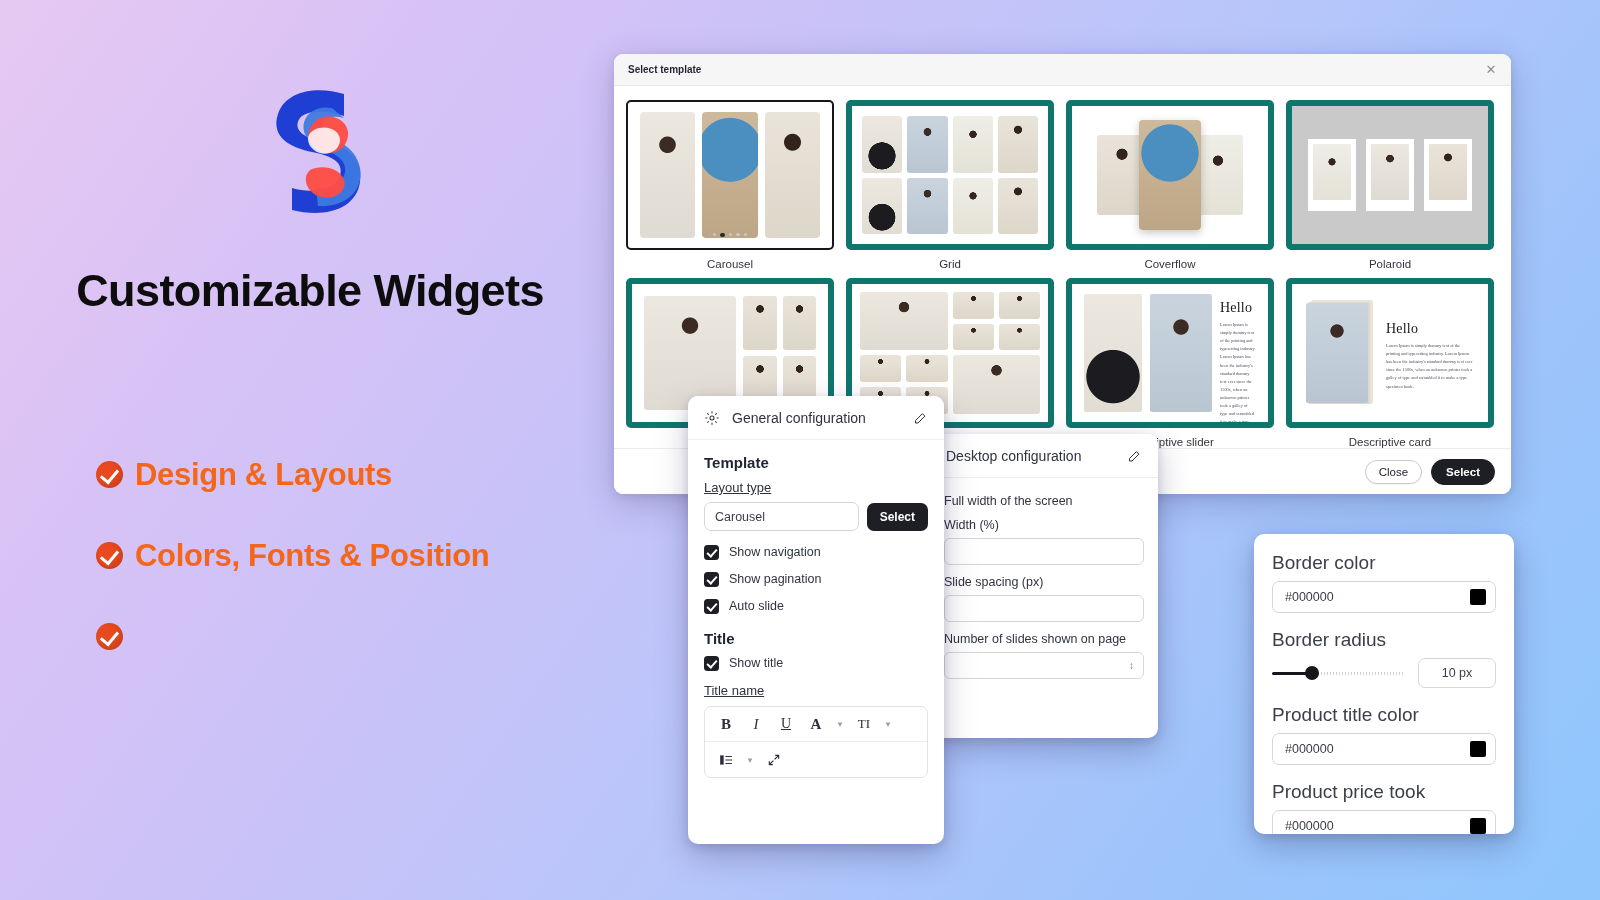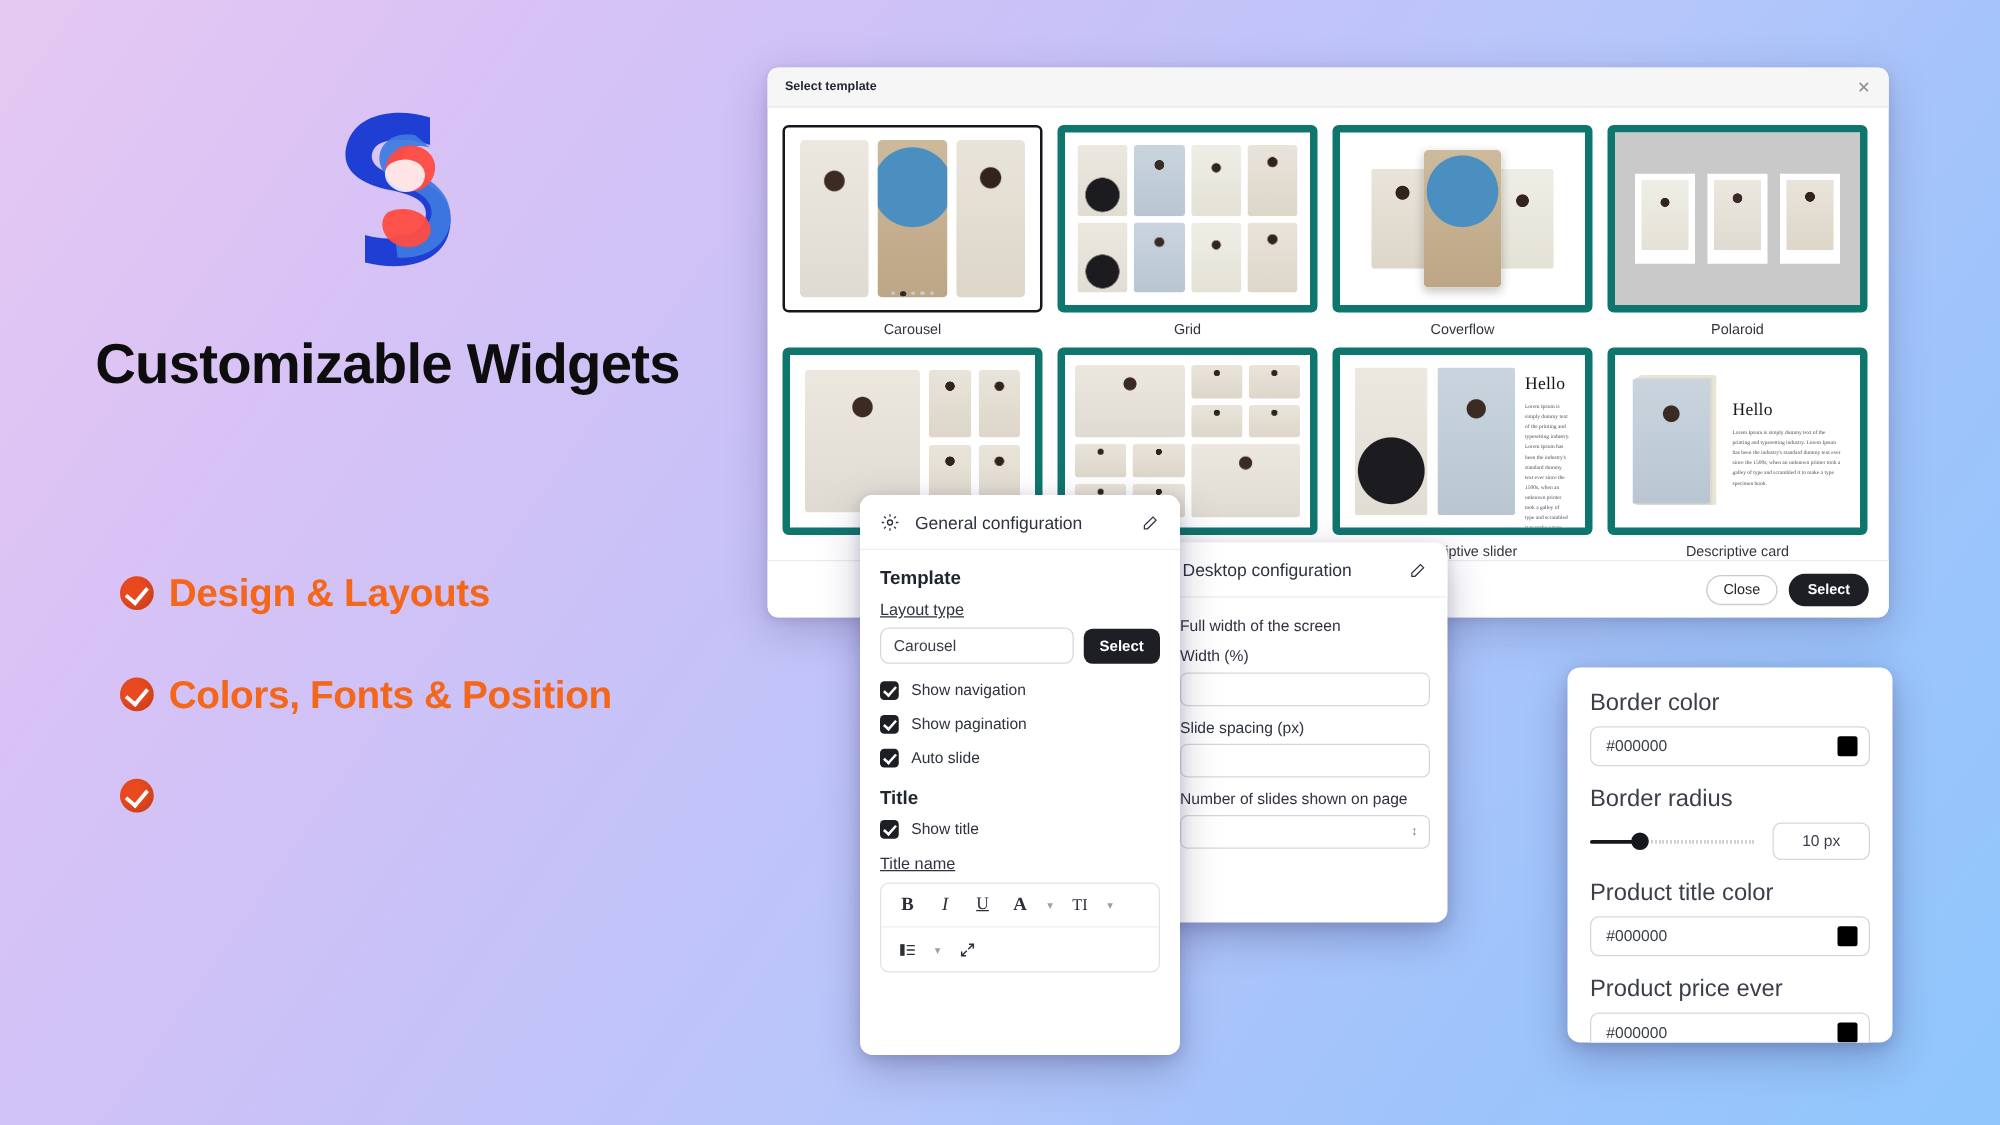--- a/index.html
+++ b/index.html
@@ -538,18 +538,18 @@
     </span>
     <span class="sp-num">10 px</span>
   </div>
 
   <div class="sp-lbl">Product title color</div>
   <div class="sp-field">
     <span class="val">#000000</span>
     <span class="sw"></span>
   </div>
 
-  <div class="sp-lbl">Product price ever</div>
+  <div class="sp-lbl">Product price took</div>
   <div class="sp-field">
     <span class="val">#000000</span>
     <span class="sw"></span>
   </div>
 </div>
 
 </body></html>

